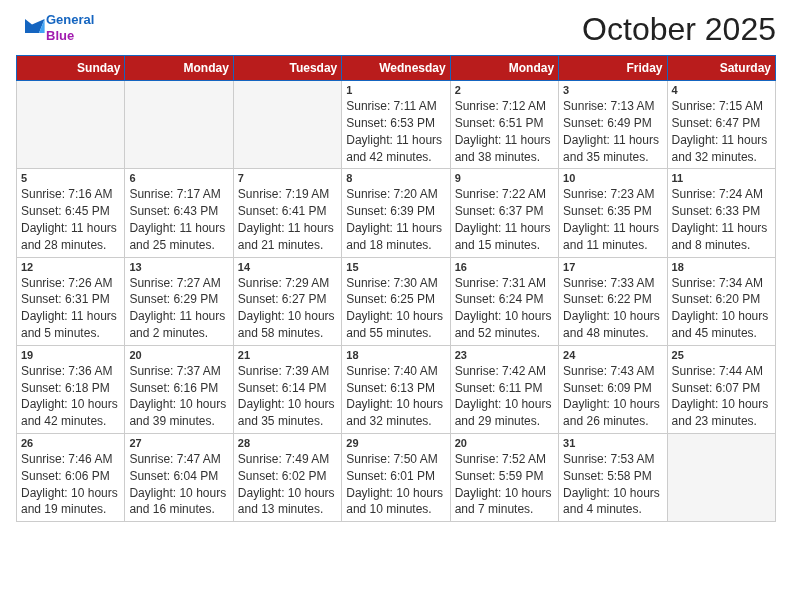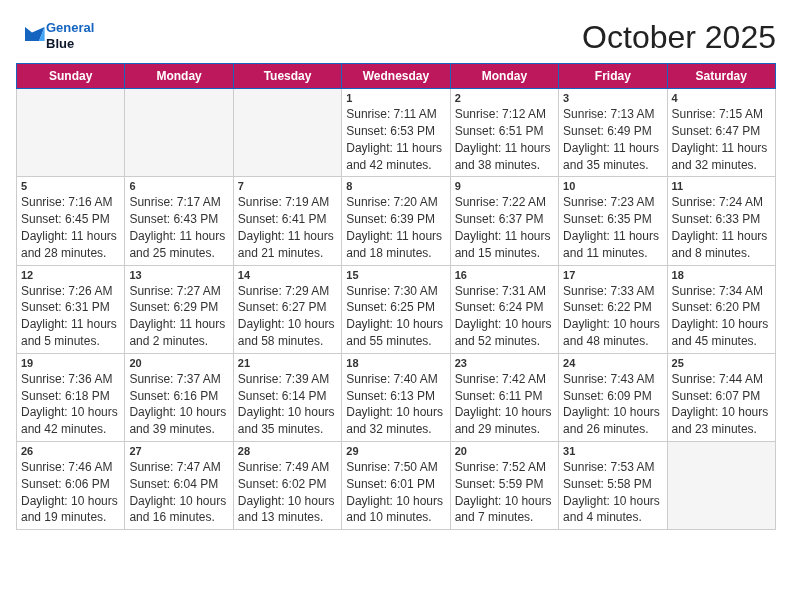--- a/index.html
+++ b/index.html
@@ -6,21 +6,21 @@
     body {
       font-family: Arial, sans-serif;
       background: #fff;
       width: 792px;
       height: 612px;
       overflow: hidden;
     }
     .page {
       width: 792px;
       height: 444px;
-      padding: 20px 16px;
+      padding: 12px 16px;
       display: flex;
       flex-direction: column;
     }
     .header {
       display: flex;
       justify-content: space-between;
       align-items: flex-start;
       margin-bottom: 8px;
     }
     .logo {
@@ -57,27 +57,27 @@
       margin-top: 2px;
     }
     .calendar {
       flex: 1;
       border: 1px solid #ccc;
       border-collapse: collapse;
       width: 100%;
       table-layout: fixed;
     }
     .calendar th {
-      background: #be185d;
+      background: #b91c1c;
       color: #fff;
       font-size: 12px;
       font-weight: bold;
       padding: 5px 4px;
       border: 1px solid #1565c0;
-      text-align: center;
+      text-align: right;
     }
     .calendar td {
       border: 1px solid #ccc;
       vertical-align: top;
       padding: 3px 4px;
       font-size: 9.5px;
       color: #333;
       background: #fff;
       height: 88px;
     }
@@ -103,21 +103,21 @@
   <div class="header">
     <div class="logo">
       <div>
         <svg class="logo-icon" viewBox="0 0 40 40">
           <polygon points="10,30 30,30 38,10 20,18 10,10" fill="#1565c0"></polygon>
           <polygon points="30,30 38,10 38,30" fill="#42a5f5"></polygon>
         </svg>
       </div>
       <div class="logo-text">
         <div><span>General</span></div>
-        <div><span style="color:#0f172a">Blue</span></div>
+        <div><span style="color:#a21caf">Blue</span></div>
       </div>
     </div>
     <div class="title-block">
       <div class="month-title">October 2025</div>
     </div>
   </div>
 
   <table class="calendar">
     <thead>
       <tr>

